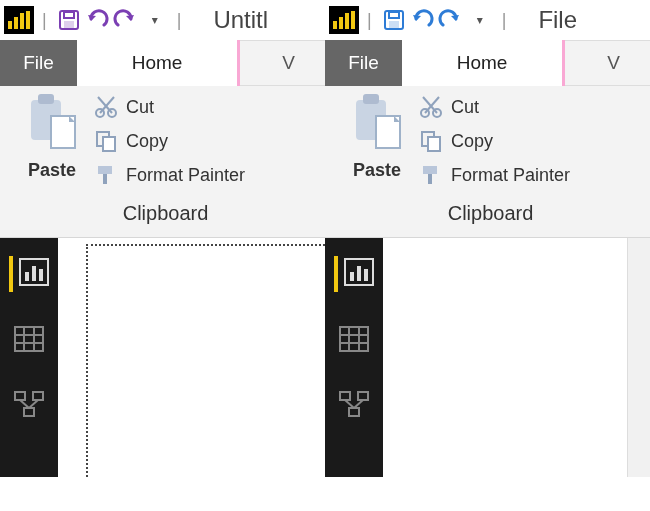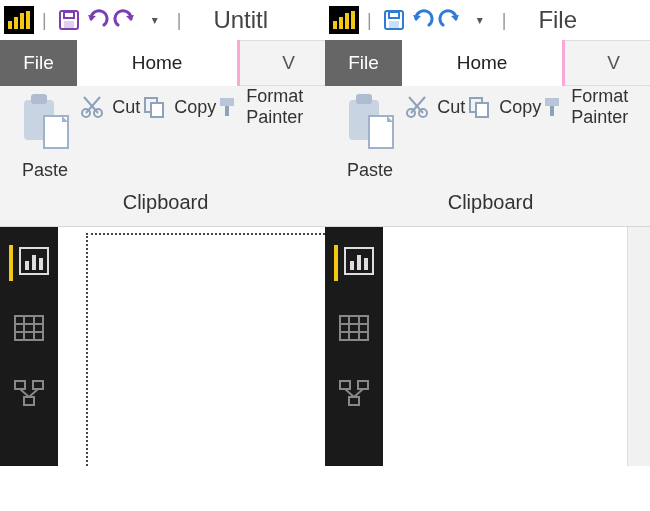--- a/index.html
+++ b/index.html
@@ -17,22 +17,22 @@
 
   .tabstrip { height:46px; display:flex; align-items:stretch; }
   .tab { display:flex; align-items:center; justify-content:center; font-size:19px; }
   .tab-file { width:77px; background:#666; color:#fff; }
   .tab-home { width:160px; background:#fff; color:#222; border-right:3px solid #f9a8d4; position:relative; }
   .tab-next { flex:1; background:#f3f3f3; color:#555; border-top:1px solid #ddd; border-bottom:1px solid #ddd; text-align:left; padding-left:12px; }
 
   .ribbon { background:#f3f3f3; border-bottom:1px solid #d7d7d7; padding:4px 6px 8px 12px; }
   .ribbon-row { display:flex; }
   .paste-block { width:80px; text-align:center; }
-  .paste-label { font-size:18px; color:#333; margin-top:4px; }
-  .cmds { display:flex; flex-direction:row; justify-content:space-around; }
+  .paste-label { font-size:18px; color:#333; margin-top:4px;font-weight:bold; }
+  .cmds { display:flex; flex-direction:column; justify-content:space-around; }
   .cmd { display:flex; align-items:center; height:34px; color:#333; font-size:18px; }
   .cmd .ci { width:28px; display:flex; justify-content:center; margin-right:6px; }
   .group-label { text-align:center; color:#333; font-size:20px; padding:10px 0 4px 0; }
 
   .workspace { display:flex; height:calc(511px - 40px - 46px - 186px); }
   .sidebar { width:58px; background:#1a1a1a; display:flex; flex-direction:column; align-items:center; padding-top:18px; gap:34px; }
   .sidebar .sel { display:flex; align-items:center; }
   .yellow-mark { width:4px; height:36px; background:#F2C811; margin-right:6px; }
   .canvas { flex:1; background:#fff; position:relative; }
   .dotted-box { position:absolute; left:28px; top:6px; right:0; bottom:0;

